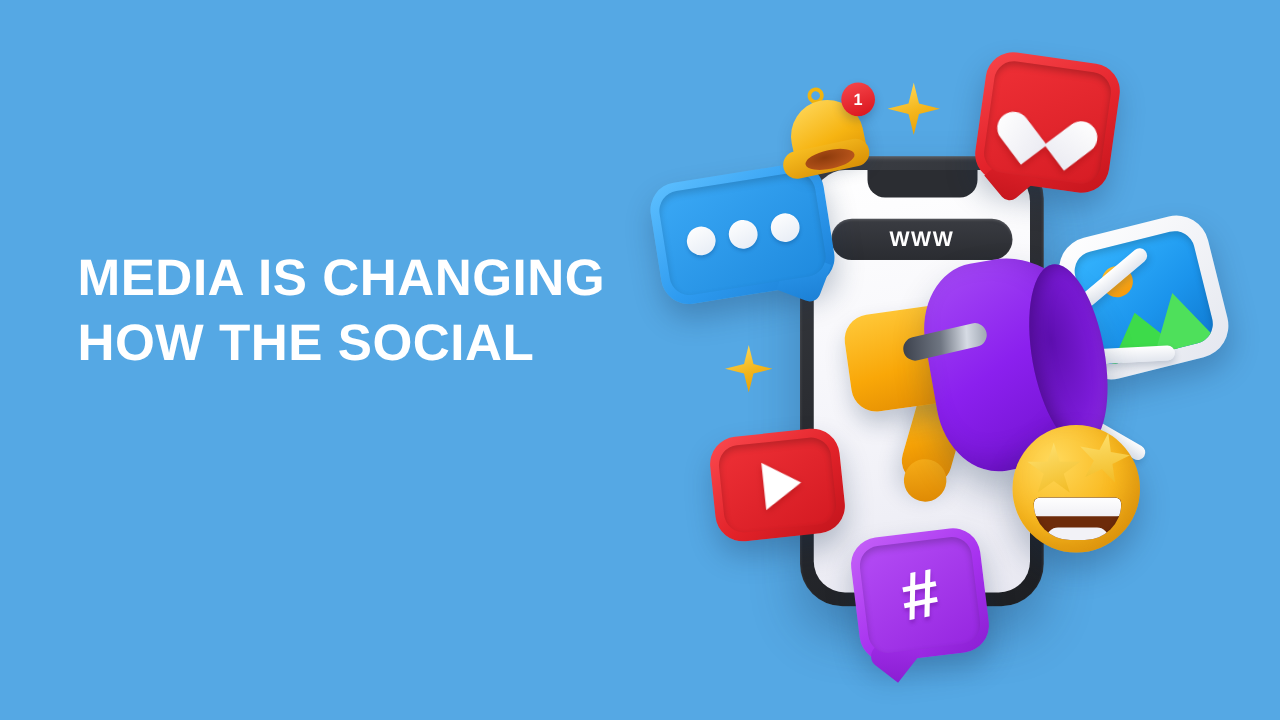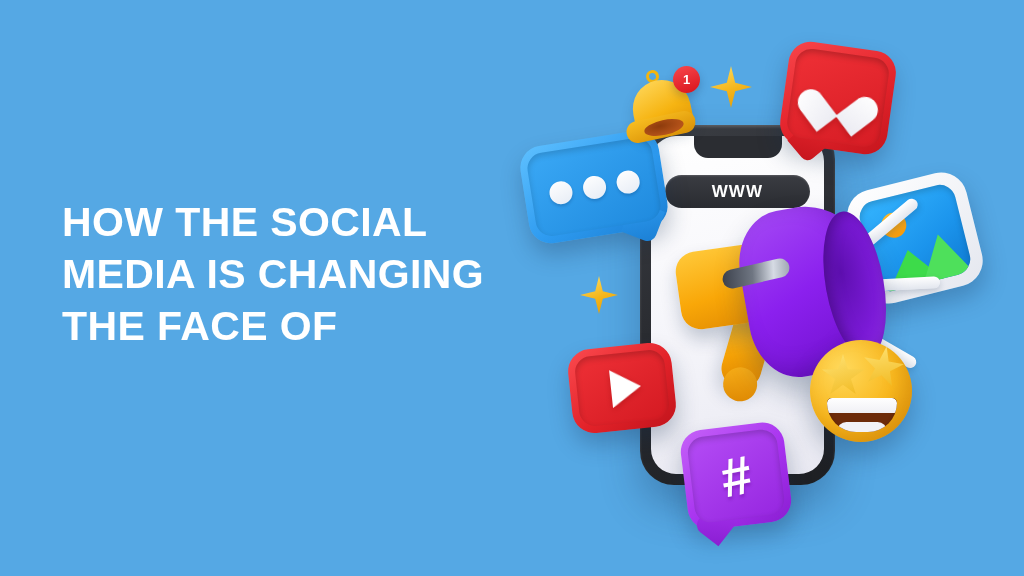--- a/index.html
+++ b/index.html
@@ -404,23 +404,22 @@
   }
   .sparkle.s1 { left:198px; top:38px; width:42px; height:42px; }
   .sparkle.s2 { left:68px;  top:248px; width:38px; height:38px; }
 </style>
 </head>
 <body>
 
 <div id="banner">
 
   <div id="headline">
+    <span class="line">MEDIA IS CHANGING</span>
     <span class="line">HOW THE SOCIAL</span>
-    <span class="line">MEDIA IS CHANGING</span>
-    <span class="line">THE FACE OF</span>
   </div>
 
   <div id="illustration">
 
     <div class="phone">
       <div class="phone-screen">
         <div class="phone-notch"></div>
         <div class="url-pill">
           <span>WWW</span>
         </div>

